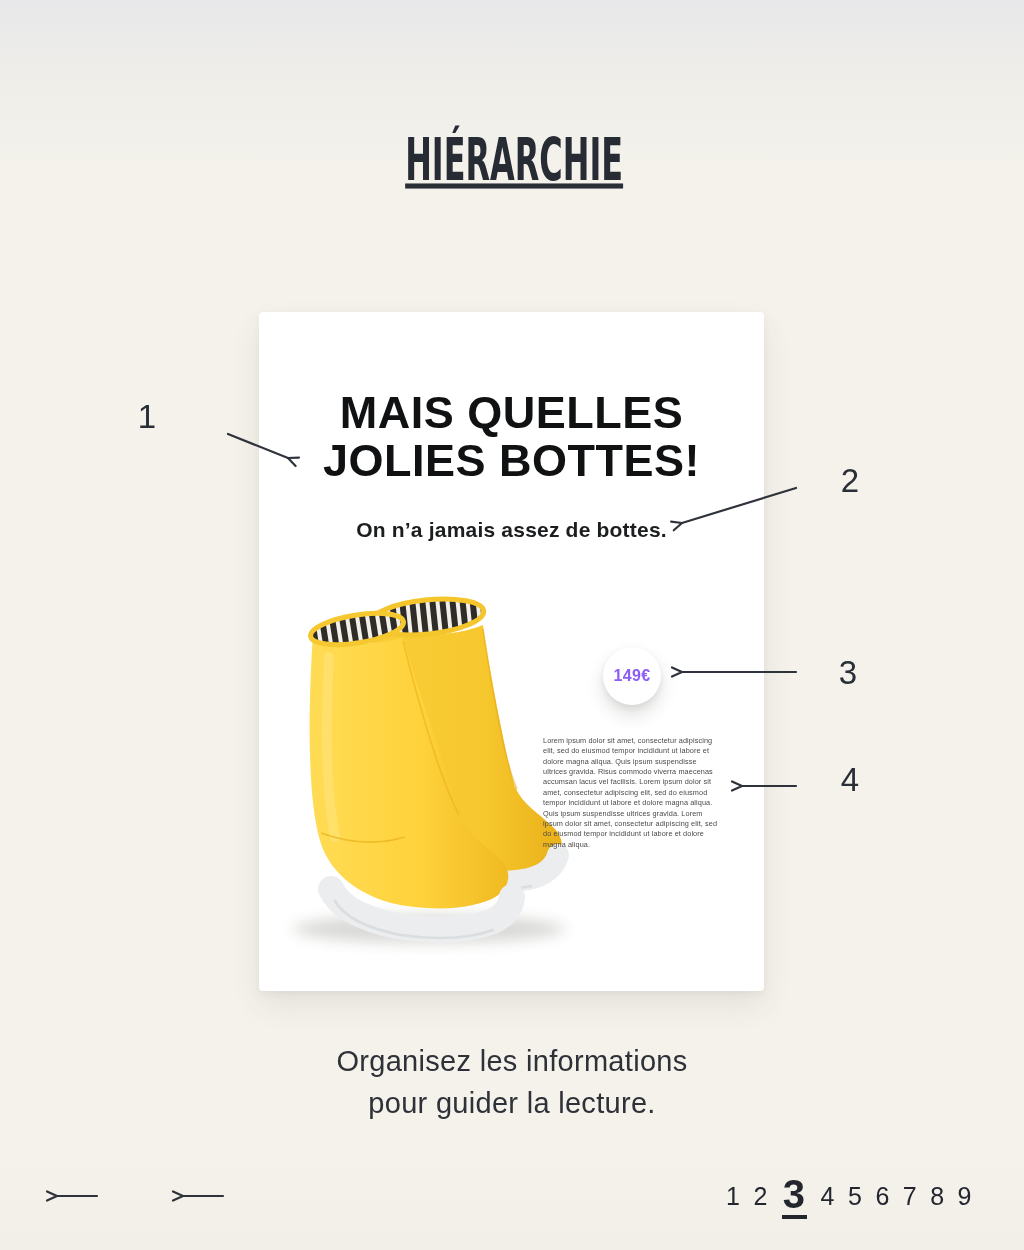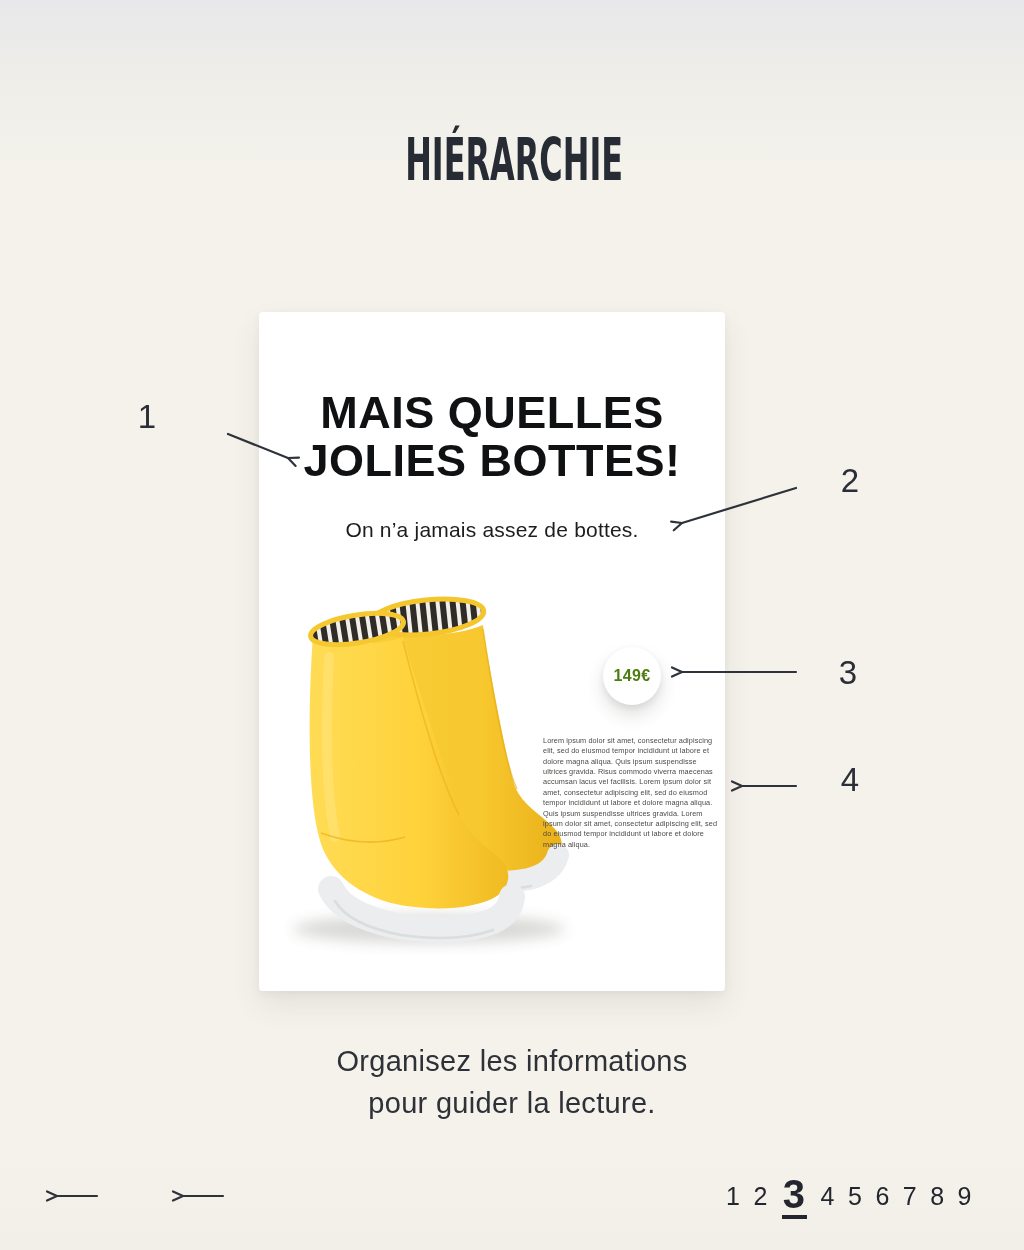--- a/index.html
+++ b/index.html
@@ -7,55 +7,55 @@
   body {
     position:relative;
     font-family:"Liberation Sans","DejaVu Sans",sans-serif;
     background:linear-gradient(180deg,#e8e8ea 0%,#efeee9 7%,#f4f2eb 14%,#f4f2eb 92%,#f1efe8 100%);
     color:#2a2e36;
     overflow:hidden;
   }
   
   .deck-title {
     position:absolute; left:4px; right:0; top:124px; height:72px;
-    display:flex; align-items:center; justify-content:center;
+    display:flex; align-items:center; justify-content:center;text-decoration:underline;
   }
   .deck-title span {
     display:inline-block;
     font-family:"DejaVu Sans","Liberation Sans",sans-serif;
     font-weight:800; font-size:58px; letter-spacing:0px;
     color:#272c34;
     transform:scaleX(0.55) scaleY(1.02);
     transform-origin:50% 50%;
     white-space:nowrap;
   }
   
   .poster {
-    position:absolute; left:259px; top:312px; width:466px; height:679px;
+    position:absolute; left:259px; top:312px; width:505px; height:679px;
     background:#ffffff; border-radius:4px;
     box-shadow:0 3px 8px rgba(70,68,58,.05), 0 14px 30px rgba(70,68,58,.09);
   }
   .poster-headline {
     position:absolute; left:0; right:0; top:77px;
     text-align:center; white-space:pre-line;
     font-size:45px; line-height:1.06; font-weight:700;
     letter-spacing:.5px; color:#101113;
   }
   .poster-subtitle {
     position:absolute; left:0; right:0; top:206px;
-    text-align:center; font-size:21px; font-weight:400;
+    text-align:center; font-size:21px; font-weight:700;
     letter-spacing:.2px; color:#1c1d1f;
   }
   .boots { position:absolute; left:18px; top:273px; width:300px; height:370px; }
   .price-badge {
     position:absolute; left:344px; top:335px; width:58px; height:58px;
     background:#ffffff; border-radius:50%;
     box-shadow:0 10px 18px rgba(40,40,35,.14), 0 3px 6px rgba(40,40,35,.08);
     display:flex; align-items:center; justify-content:center;
-    font-size:16px; font-weight:700; letter-spacing:.3px; color:#4d7c0f;
+    font-size:16px; font-weight:700; letter-spacing:.3px; color:#8b5cf6;
   }
   .poster-body {
     position:absolute; left:284px; top:424px; width:178px;
     text-align:left; font-size:7.3px; line-height:1.42;
     color:#4a4a48; letter-spacing:.1px;
   }
   
   .annot-num {
     position:absolute; width:40px; text-align:center;
     font-size:33px; line-height:38px; font-weight:500; color:#2a2e36;

